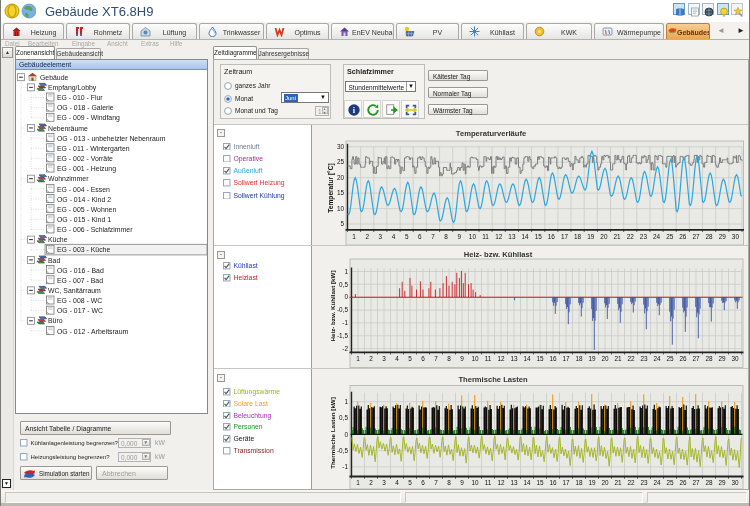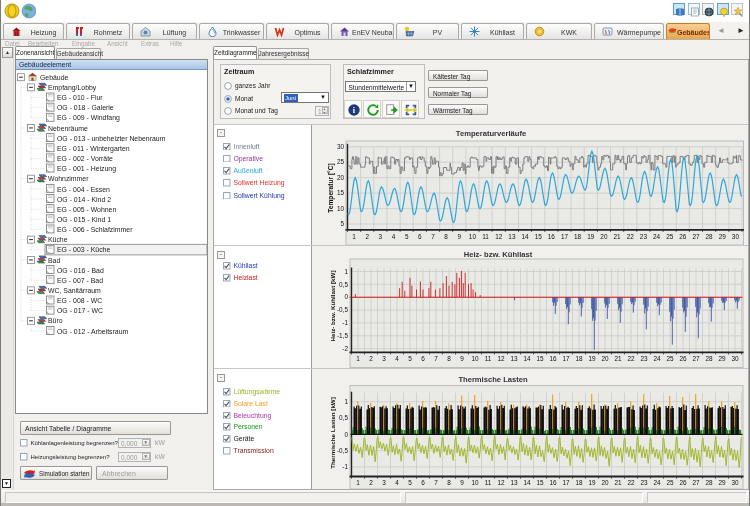--- a/index.html
+++ b/index.html
@@ -6,20 +6,21 @@
 .abs{position:absolute}
 </style></head><body>
 <div id="app">
 <div class="abs" style="left:0;top:0;width:750px;height:22px;background:#fff"></div>
 <div class="abs" style="left:3px;top:3px"><svg width="32" height="16" viewBox="0 0 32 16">
         <circle cx="8" cy="8" r="7" fill="#f5d22a" stroke="#b89308" stroke-width="1"></circle>
         <ellipse cx="8" cy="8" rx="4" ry="6.2" fill="none" stroke="#c7a50e" stroke-width="1.4"></ellipse>
         <circle cx="25" cy="8" r="7" fill="#79b2e0" stroke="#4981b0" stroke-width="0.6"></circle>
         <path d="M20 5c2-2 4-2.5 6-1.5 2 .8 3 2 2.5 4-1.5 1-3 .5-4-1-1.5.5-3 .5-4.5-1.5zM21 10c1.5 0 3 .5 3.5 2 .4 1.2-.5 2-1.5 2.3-1.5-.8-2.5-2.3-2-4.3z" fill="#5ba05b"></path>
       </svg></div>
+<div class="abs" style="left:44px;top:4px;font-size:13px;color:#2e4d70">Gebäude XT6.8H9</div>
 <div style="position:absolute;left:672px;top:3px;width:12px;height:12px;background:#cbe4f6;border:1px solid #5f9cc8"><svg width="12" height="12" viewBox="0 0 12 12">
         <path d="M2 3 6 2l4 1v6L6 10 2 9z" fill="#3a7abf"></path>
         <path d="M6 2v8" stroke="#d6e8f6" stroke-width="0.8"></path>
       </svg></div>
     <div style="position:absolute;left:686.5px;top:3px;width:12px;height:12px;background:#f4f8fb;border:1px solid #9db8cc"><svg width="12" height="12" viewBox="0 0 12 12">
         <rect x="2.5" y="2" width="7" height="8" fill="#fdfdfd" stroke="#8899aa" stroke-width="0.8"></rect>
         <path d="M4 4h4M4 5.7h4M4 7.4h3" stroke="#99a9b9" stroke-width="0.7"></path>
       </svg></div>
     <div style="position:absolute;left:701.0px;top:3px;width:12px;height:12px;background:#f2f4f6;border:1px solid #aab6c0"><svg width="12" height="12" viewBox="0 0 12 12">
         <circle cx="6" cy="6" r="4" fill="#3a4a58" stroke="#20303c" stroke-width="0.8"></circle>
@@ -382,21 +383,21 @@
 <div class="abs" style="left:154px;top:453px;font-size:6.8px;color:#9a9a9a">kW</div>
 <div style="position:absolute;left:19px;top:466px;width:72px;height:13.5px;background:linear-gradient(#fcfcfb,#eceae6 60%,#e2dfda);border:1px solid #9a9894;border-radius:1px;font-size:6.3px;color:#222;text-align:left;padding-left:2px;font-weight:normal;line-height:13.5px;white-space:nowrap"><svg width="13" height="10" viewBox="0 0 13 10" style="vertical-align:middle;margin-right:3px">
         <path d="M1 4C3 1 8 0.5 11 2L12 1 11.5 4.5C8 6 3 5.5 1 4z" fill="#cc2222"></path>
         <path d="M12 6C10 9 5 9.5 2 8L1 9 1.5 5.5C5 4 10 4.5 12 6z" fill="#2a62b8"></path>
       </svg>Simulation starten</div>
 <div style="position:absolute;left:95px;top:466px;width:72px;height:13.5px;background:linear-gradient(#fcfcfb,#eceae6 60%,#e2dfda);border:1px solid #9a9894;border-radius:1px;font-size:7px;color:#9c9c9c;text-align:left;padding-left:5px;font-weight:normal;line-height:13.5px;white-space:nowrap">Abbrechen</div>
 <div class="abs" style="left:212px;top:58.5px;width:536px;height:431px;background:#f1f0ed;border:1px solid #a8a8a6"></div>
 <div class="abs" style="left:212px;top:46px;width:44px;height:12.5px;background:#fdfdfc;border:1px solid #919191;border-bottom:none;border-radius:2px 2px 0 0;font-size:6.4px;text-align:center;line-height:12px;color:#222">Zeitdiagramme</div>
 <div class="abs" style="left:256.5px;top:47.5px;width:51px;height:11px;background:linear-gradient(#f6f5f3,#e7e5e1);border:1px solid #a5a5a3;border-bottom:none;border-radius:2px 2px 0 0;font-size:6.4px;text-align:center;line-height:10px;color:#333">Jahresergebnisse</div>
 <div class="abs" style="left:219px;top:64px;width:111px;height:55px;border:1px solid #bdbdbb;background:#f4f3f0">
-      <div style="position:absolute;left:3px;top:2px;font-size:7.2px;font-weight:bold;color:#222">Zeitraum</div>
+      <div style="position:absolute;left:3px;top:2px;font-size:7.2px;font-weight:normal;color:#222">Zeitraum</div>
     </div>
 <div style="position:absolute;left:223px;top:82px;height:8px"><svg width="8" height="8" viewBox="0 0 8 8" style="vertical-align:top">
         <circle cx="4" cy="4" r="3.4" fill="#fff" stroke="#8a9aa8" stroke-width="0.9"></circle>
       </svg><span style="font-size:6.5px;color:#222;vertical-align:top;margin-left:3px;line-height:8px">ganzes Jahr</span></div>
 <div style="position:absolute;left:223px;top:94.5px;height:8px"><svg width="8" height="8" viewBox="0 0 8 8" style="vertical-align:top">
         <circle cx="4" cy="4" r="3.4" fill="#fff" stroke="#8a9aa8" stroke-width="0.9"></circle>
         <circle cx="4" cy="4" r="1.8" fill="#2c66c8"></circle>
       </svg><span style="font-size:6.5px;color:#222;vertical-align:top;margin-left:3px;line-height:8px">Monat</span></div>
 <div style="position:absolute;left:223px;top:107px;height:8px"><svg width="8" height="8" viewBox="0 0 8 8" style="vertical-align:top">
         <circle cx="4" cy="4" r="3.4" fill="#fff" stroke="#8a9aa8" stroke-width="0.9"></circle>

